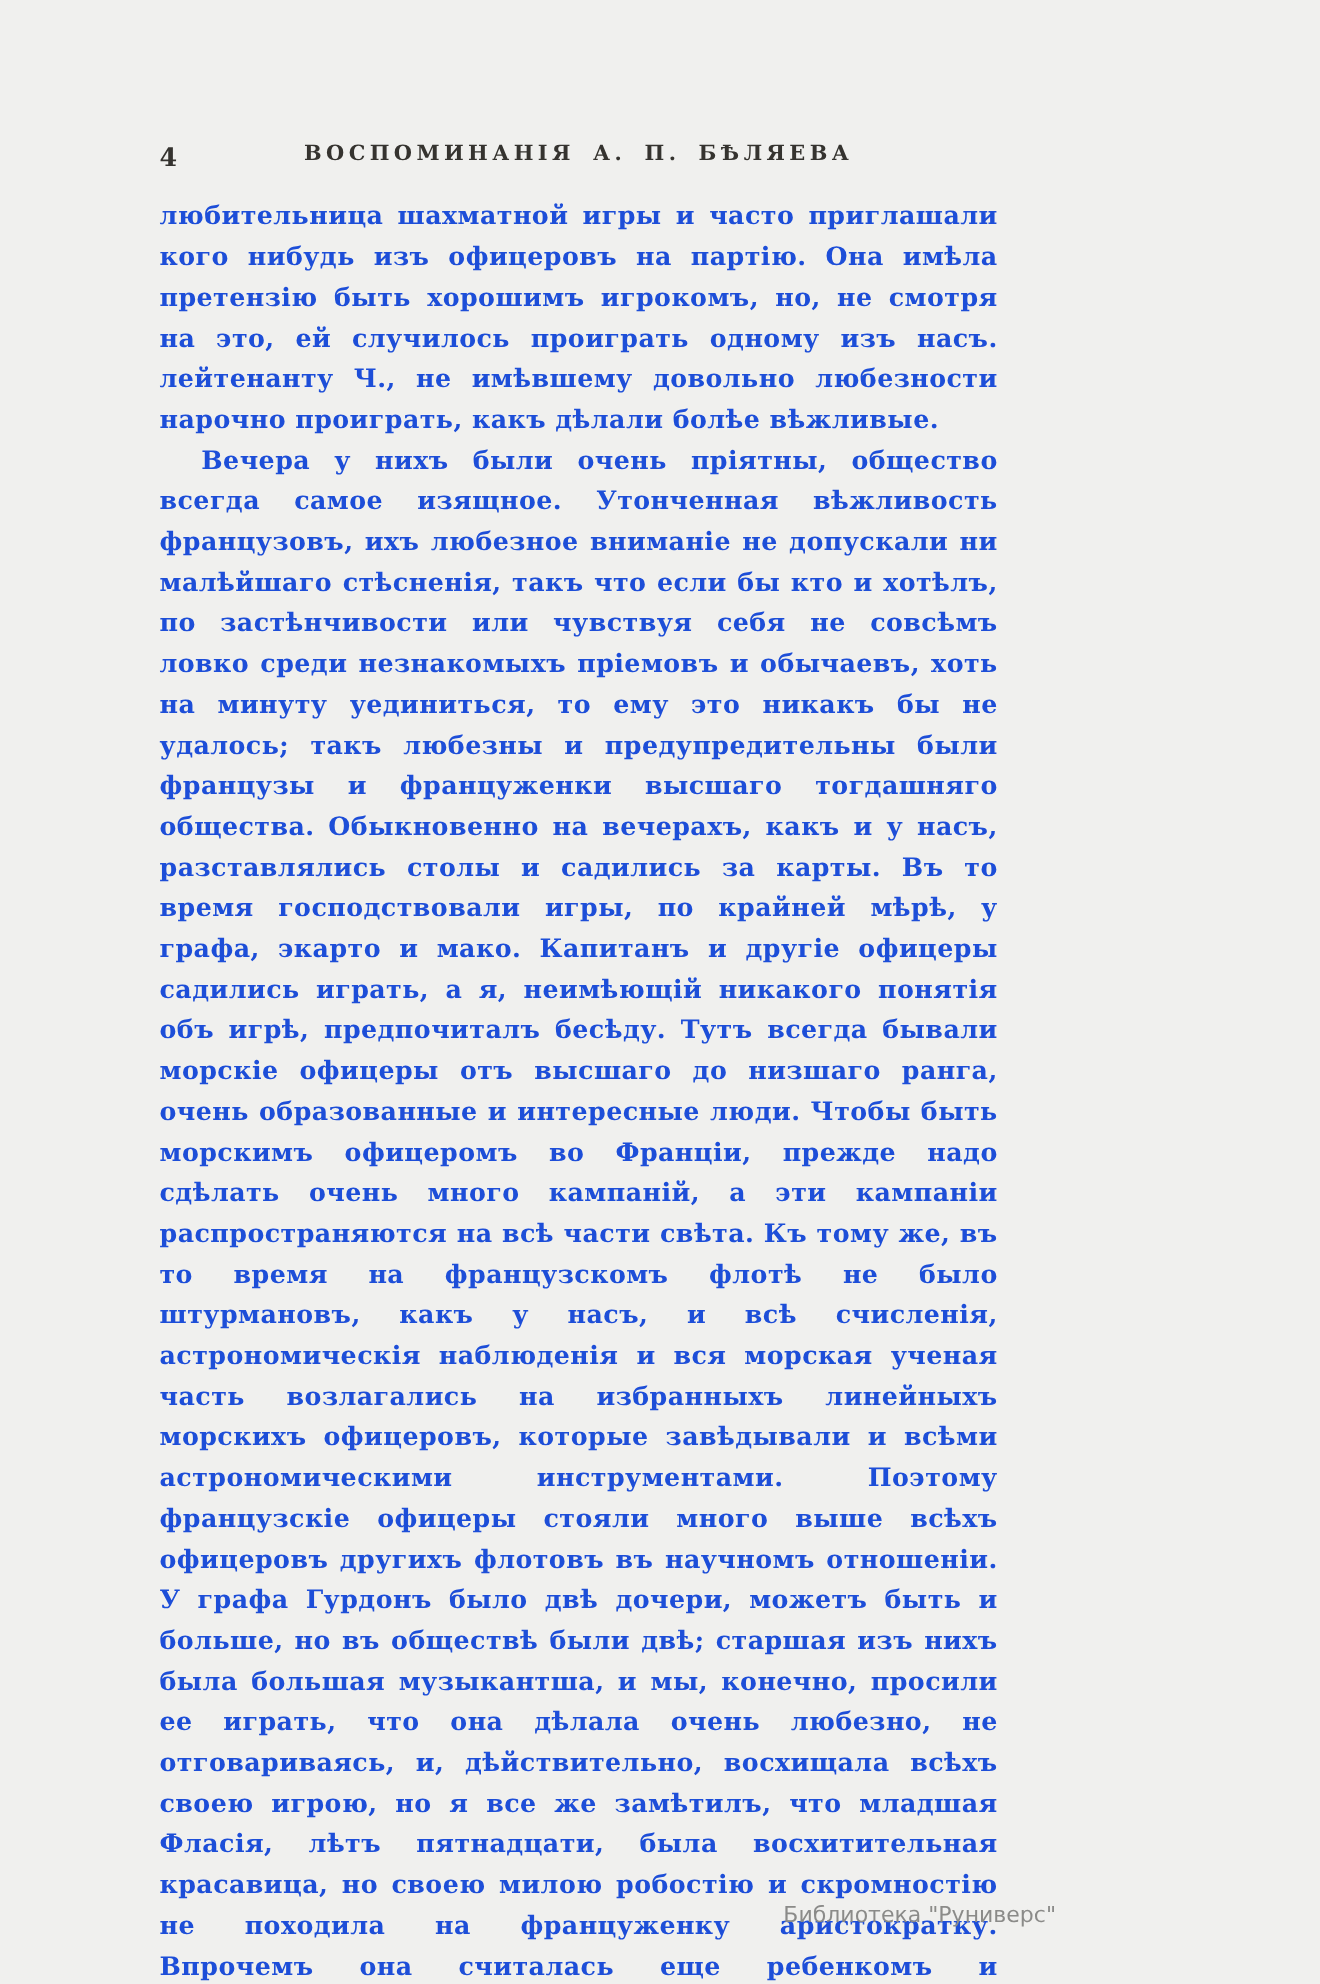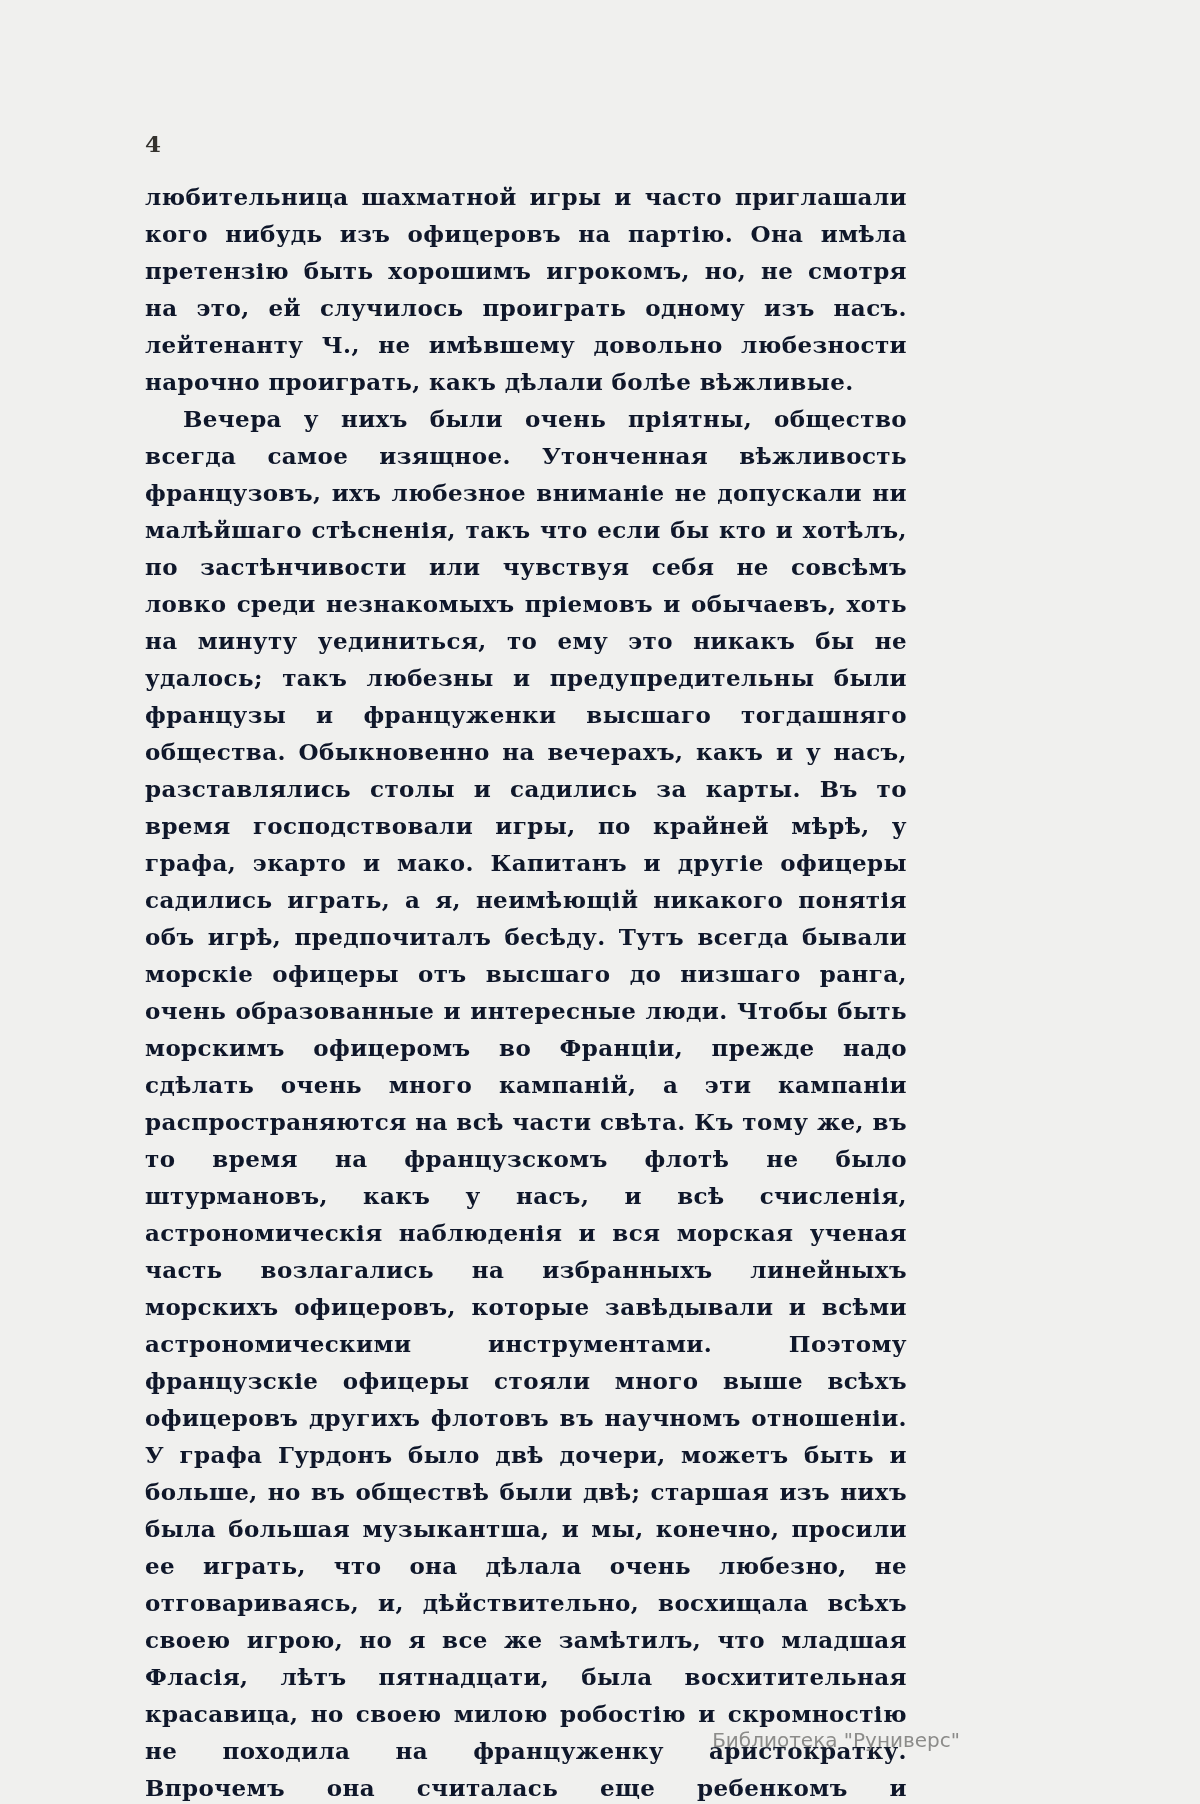--- a/index.html
+++ b/index.html
@@ -46,41 +46,42 @@
     left: 145px;
     width: 762px;
   }
   .para {
     margin: 0;
     font-size: 23px;
     line-height: 37px;
     font-weight: bold;
     text-align: justify;
     letter-spacing: 0.4px;
-    color: #0f172a;
+    color: #1d4ed8;
   }
   .para.indent {
     text-indent: 38px;
   }
   .watermark {
     position: absolute;
     right: 240px;
     top: 1728px;
     font-family: "DejaVu Sans", "Liberation Sans", sans-serif;
     font-size: 20px;
     color: #8b8b89;
   }
 </style>
 </head>
 <body>
 
 <div class="scan-page">
 
   <div class="header">
     <span class="page-num">4</span>
+    <span class="running-title">ВОСПОМИНАНІЯ А. П. БѢЛЯЕВА</span>
   </div>
 
   <div class="text-block">
     <p class="para no-indent">любительница шахматной игры и часто приглашали кого нибудь изъ офицеровъ на партію. Она имѣла претензію быть хорошимъ игрокомъ, но, не смотря на это, ей случилось проиграть одному изъ насъ. лейтенанту Ч., не имѣвшему довольно любезности нарочно проиграть, какъ дѣлали болѣе вѣжливые.</p>
     <p class="para indent">Вечера у нихъ были очень пріятны, общество всегда самое изящное. Утонченная вѣжливость французовъ, ихъ любезное вниманіе не допускали ни малѣйшаго стѣсненія, такъ что если бы кто и хотѣлъ, по застѣнчивости или чувствуя себя не совсѣмъ ловко среди незнакомыхъ пріемовъ и обычаевъ, хоть на минуту уединиться, то ему это никакъ бы не удалось; такъ любезны и предупредительны были французы и француженки высшаго тогдашняго общества. Обыкновенно на вечерахъ, какъ и у насъ, разставлялись столы и садились за карты. Въ то время господствовали игры, по крайней мѣрѣ, у графа, экарто и мако. Капитанъ и другіе офицеры садились играть, а я, неимѣющій никакого понятія объ игрѣ, предпочиталъ бесѣду. Тутъ всегда бывали морскіе офицеры отъ высшаго до низшаго ранга, очень образованные и интересные люди. Чтобы быть морскимъ офицеромъ во Франціи, прежде надо сдѣлать очень много кампаній, а эти кампаніи распространяются на всѣ части свѣта. Къ тому же, въ то время на французскомъ флотѣ не было штурмановъ, какъ у насъ, и всѣ счисленія, астрономическія наблюденія и вся морская ученая часть возлагались на избранныхъ линейныхъ морскихъ офицеровъ, которые завѣдывали и всѣми астрономическими инструментами. Поэтому французскіе офицеры стояли много выше всѣхъ офицеровъ другихъ флотовъ въ научномъ отношеніи. У графа Гурдонъ было двѣ дочери, можетъ быть и больше, но въ обществѣ были двѣ; старшая изъ нихъ была большая музыкантша, и мы, конечно, просили ее играть, что она дѣлала очень любезно, не отговариваясь, и, дѣйствительно, восхищала всѣхъ своею игрою, но я все же замѣтилъ, что младшая Фласія, лѣтъ пятнадцати, была восхитительная красавица, но своею милою робостію и скромностію не походила на француженку аристократку. Впрочемъ она считалась еще ребенкомъ и отправлялась на верхъ въ свои комнаты въ 10-мъ часу. Около полночи и мы отправлялись къ пристани, садились въ катеръ и полные самыхъ пріятныхъ ощущеній отправлялись на фрегатъ. Брестскій рейдъ великолѣпенъ, какъ по обширности своей, такъ и по своему закрытому положенію, очень безопасному для стоянки кораблей. Не смотря, однакожъ, на это, во время наполеоновскихъ войнъ, когда флоты французскій и испанскій стояли на этомъ рейдѣ, англичане успѣли, подкравшись ночью, сдѣлать удачное нападеніе на команду одного изъ кораблей. Между</p>
   </div>
 
   <div class="watermark">Библиотека "Руниверс"</div>
 
 </div>

